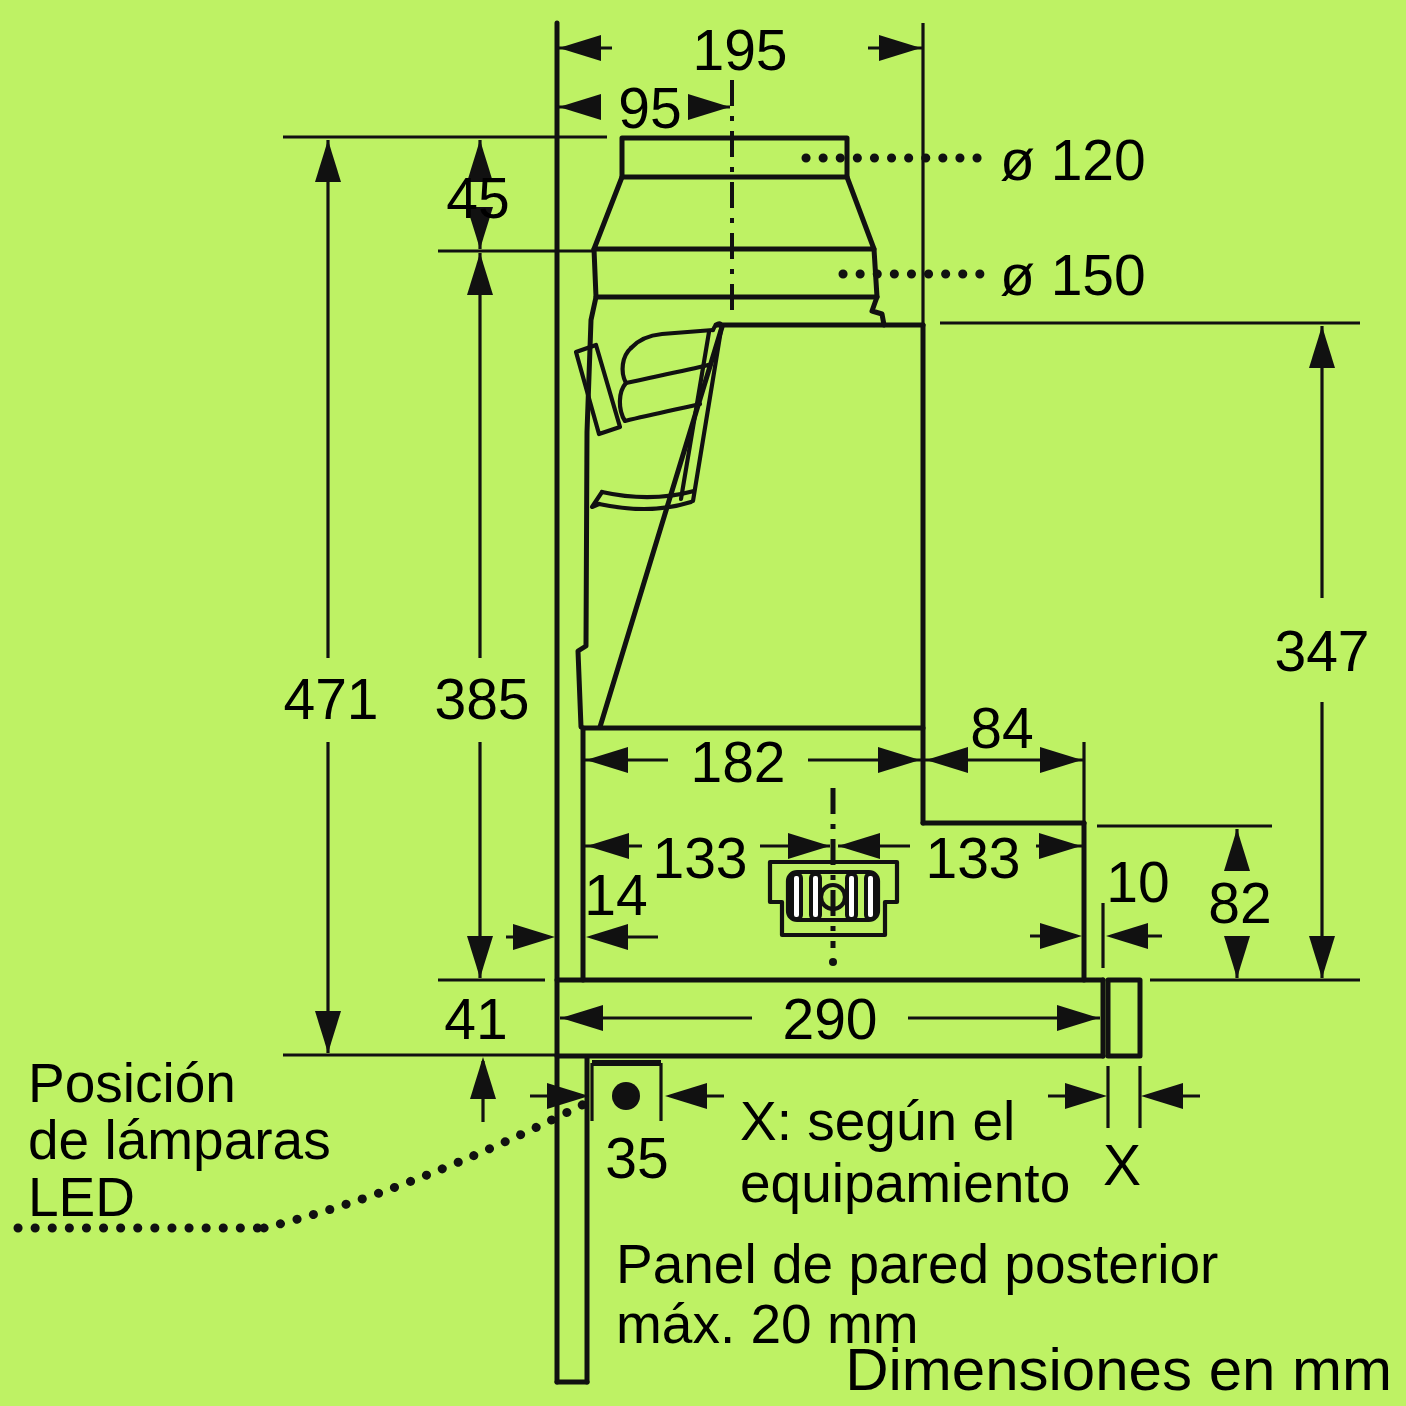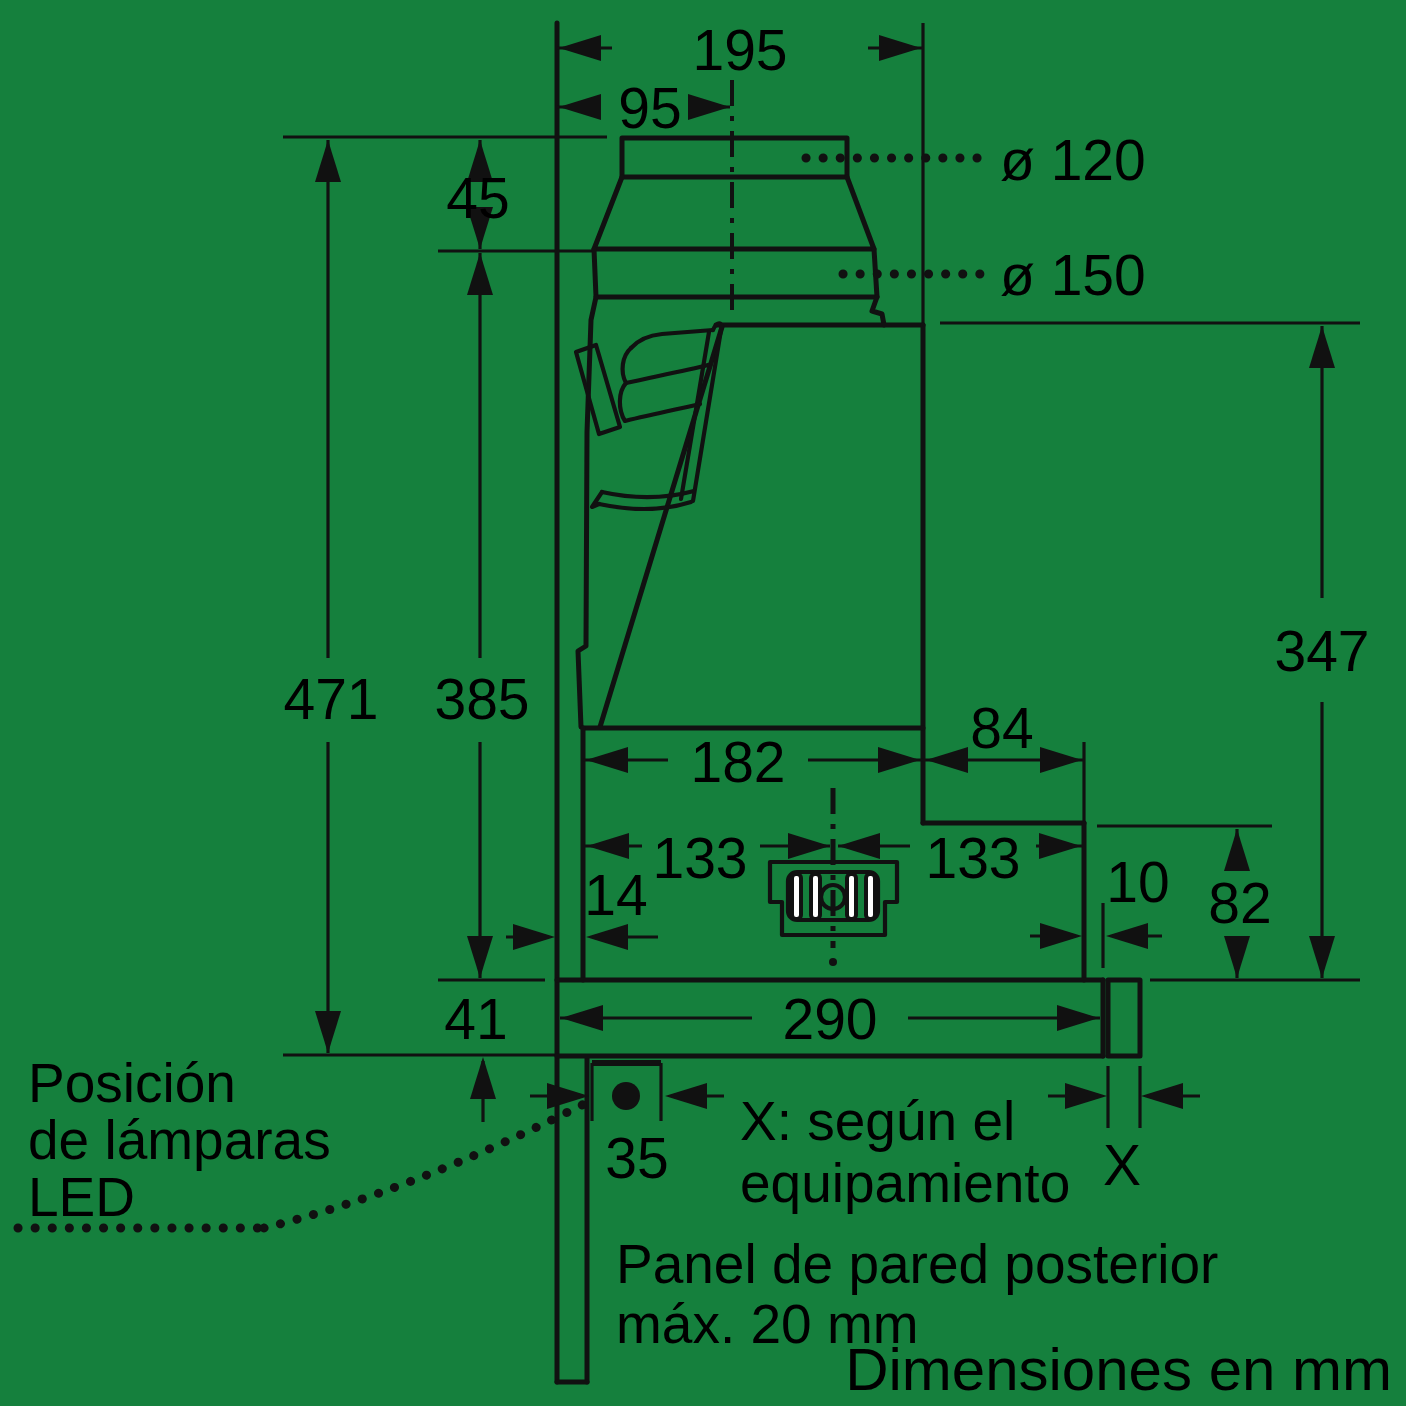--- a/index.html
+++ b/index.html
@@ -1,16 +1,16 @@
 <!DOCTYPE html>
 <html><head>
 <meta charset="utf-8">
 <style>
   html,body{margin:0;padding:0;background:#ffffff;}
-  .stage{width:1406px;height:1406px;position:relative;background:#15803d;overflow:hidden;}
+  .stage{width:1406px;height:1406px;position:relative;background:#bef264;overflow:hidden;}
   svg{display:block;}
   .bold{stroke:#111;stroke-width:5;fill:none;stroke-linecap:round;stroke-linejoin:round;}
   .med{stroke:#111;stroke-width:4.2;fill:none;stroke-linecap:round;stroke-linejoin:round;}
   .thin{stroke:#111;stroke-width:3.2;fill:none;stroke-linecap:butt;}
   .arrow{fill:#111;stroke:none;}
   .dash{stroke:#111;stroke-width:4;fill:none;stroke-dasharray:26 10 5 10;}
   .dashb{stroke:#111;stroke-width:5;fill:none;stroke-dasharray:26 10 5 10;}
   .dots{stroke:#111;stroke-width:9;fill:none;stroke-linecap:round;stroke-dasharray:0.1 17;}
   text{font-family:"Liberation Sans","DejaVu Sans",sans-serif;fill:#000;}
   .dim{font-size:57px;text-anchor:middle;}

